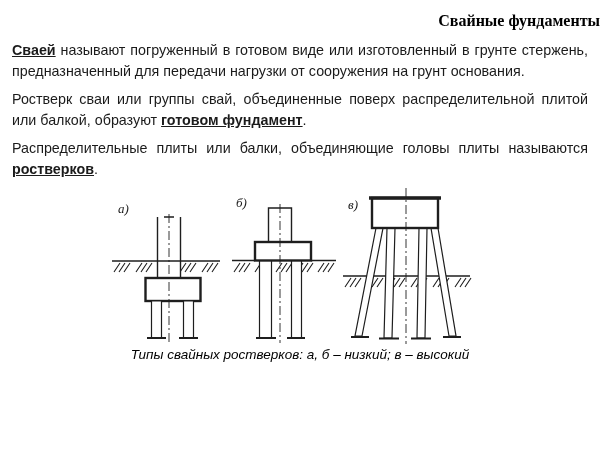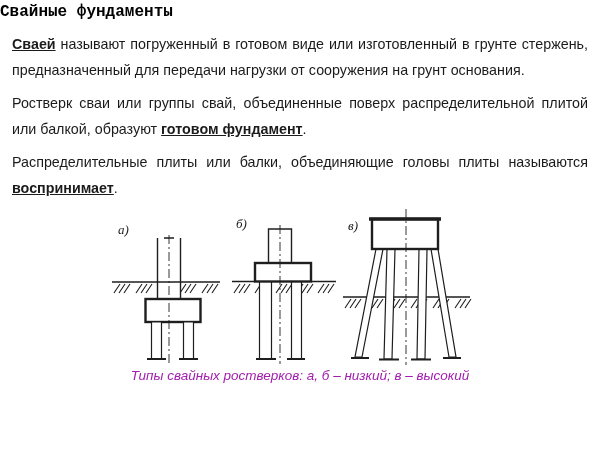--- a/index.html
+++ b/index.html
@@ -5,66 +5,66 @@
   html,body{margin:0;padding:0;background:#ffffff;}
   .slide{
     position:relative;
     width:600px;height:450px;
     background:#ffffff;
     overflow:hidden;
     font-family:"Liberation Sans",sans-serif;
     color:#1b1b1b;
   }
   .header{
-    padding-top:1px;
-    text-align:left;
-    font-family:Liberation Mono, monospace;
+    padding-top:10px;
+    text-align:right;
+    font-family:Liberation Serif, serif;
     font-weight:bold;
     color:#000000;
   }
   .title,.subtitle{font-size:16px;line-height:22px;margin:0;}
   .content{margin:0 12px;}
   .content p{
     font-size:14.3px;
-    line-height:26px;
+    line-height:21px;
     text-align:justify;
     margin:7px 0 0 0;
   }
   .content p.first{margin-top:8px;}
   .term{font-weight:bold;text-decoration:underline;}
   figure{margin:0;}
   svg{display:block;}
   figcaption{
     text-align:center;
     font-style:italic;
     font-size:13.5px;
     line-height:16px;
     margin-top:1px;
-    color:#a21caf;
+    color:#000000;
   }
   .fig-label{
     font-family:"Liberation Serif",serif;
     font-style:italic;
     font-size:13px;
     fill:#1b1b1b;
   }
 </style>
 </head>
 <body>
 
 <div class="slide">
 
   <div class="header">
     <h1 class="title">Свайные фундаменты</h1>
   </div>
 
   <div class="content">
     <p class="first"><span></span><span class="term">Сваей</span><span> называют погруженный в готовом виде или изготовленный в грунте стержень, предназначенный для передачи нагрузки от сооружения на грунт основания.</span></p>
     <p><span>Ростверк сваи или группы свай, объединенные поверх распределительной плитой или балкой, образуют </span><span class="term">готовом фундамент</span><span>.</span></p>
-    <p><span>Распределительные плиты или балки, объединяющие головы плиты называются </span><span class="term">воспринимает</span><span>.</span></p>
+    <p><span>Распределительные плиты или балки, объединяющие головы плиты называются </span><span class="term">ростверков</span><span>.</span></p>
   </div>
 
   <figure>
     <svg width="600" height="166" viewBox="0 0 600 166">
       <g stroke="#1e1e1e" fill="none" stroke-linecap="butt">
 
         <g>
 
           <path stroke-width="1.1" d="M114 92l6 -9M119 92l6 -9M124 92l6 -9M136 92l6 -9M141 92l6 -9M146 92l6 -9M158 92l6 -9M163 92l6 -9M168 92l6 -9M180 92l6 -9M185 92l6 -9M190 92l6 -9M202 92l6 -9M207 92l6 -9M212 92l6 -9"></path>
 

